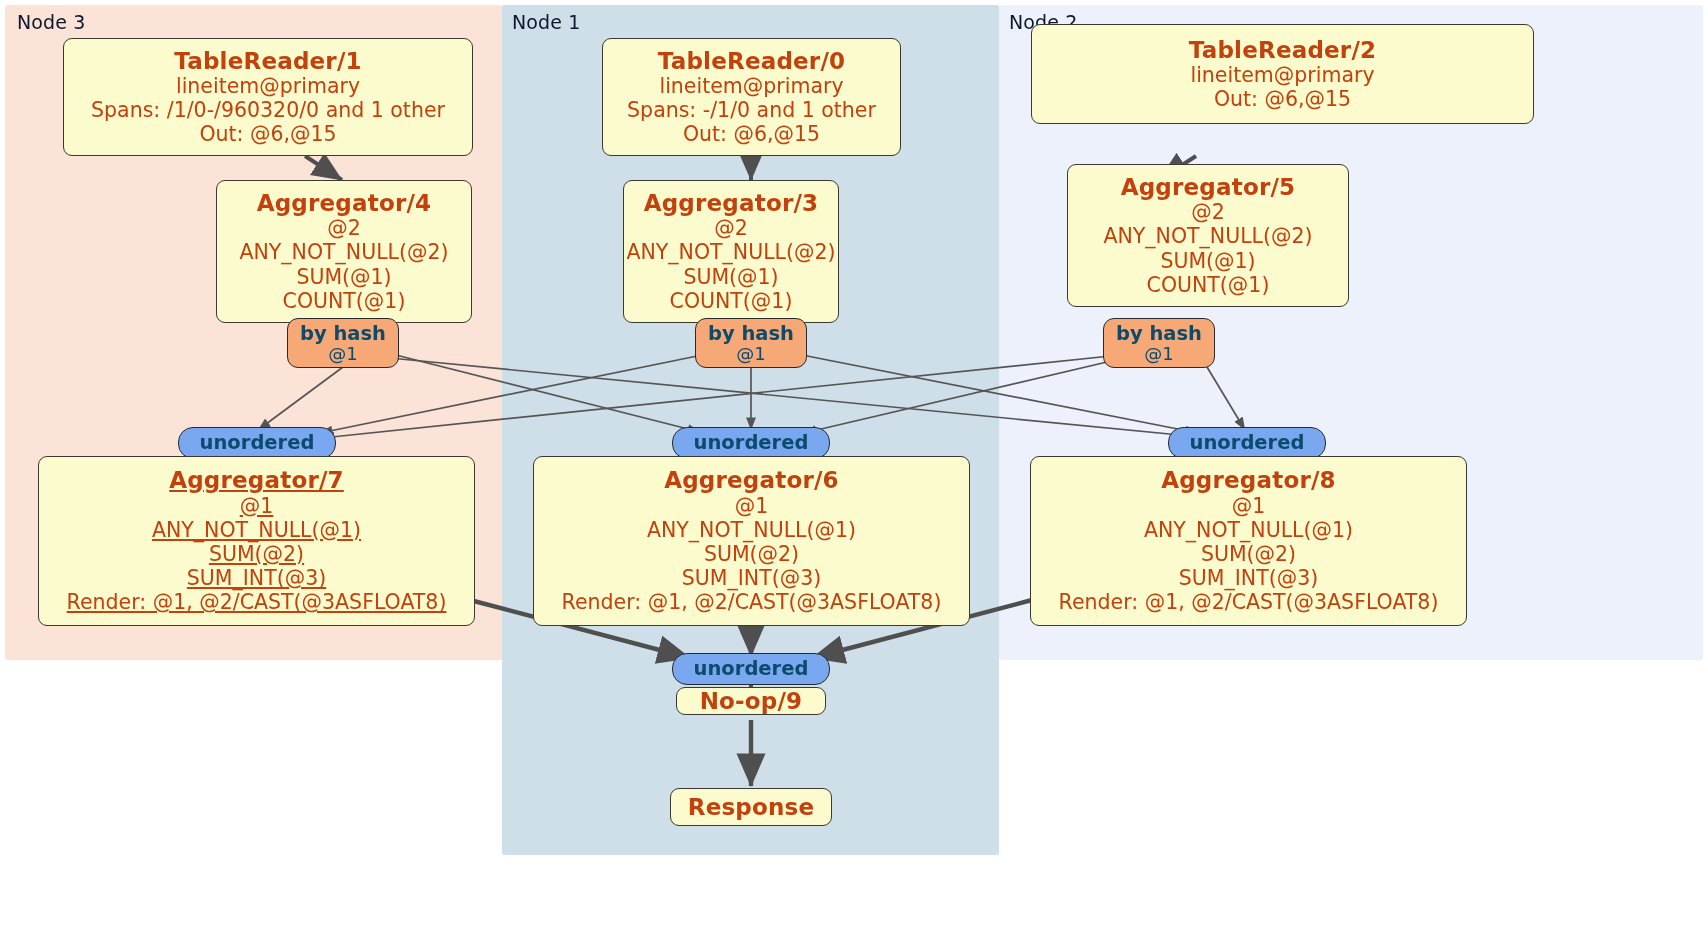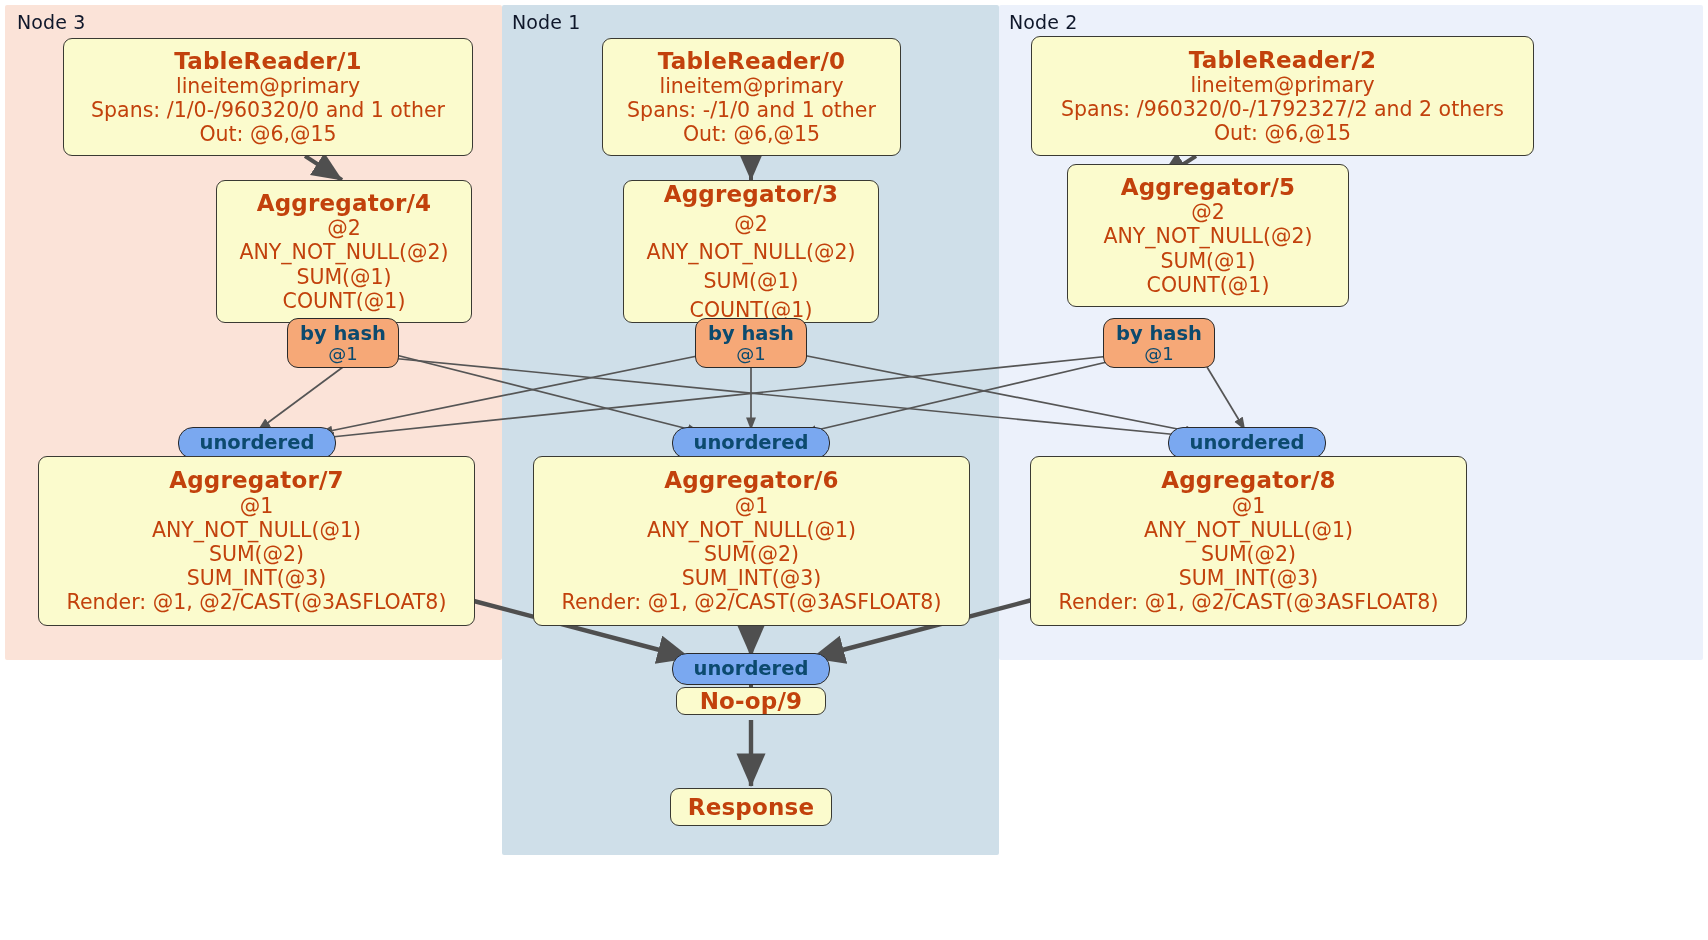--- a/index.html
+++ b/index.html
@@ -87,36 +87,35 @@
     <div class="ln">Out: @6,@15</div>
   </div>
 
   <div class="box" style="left:602px;top:38px;width:299px;height:118px;">
     <div class="ttl">TableReader/0</div>
     <div class="ln">lineitem@primary</div>
     <div class="ln">Spans: -/1/0 and 1 other</div>
     <div class="ln">Out: @6,@15</div>
   </div>
 
-  <div class="box" style="left:1031px;top:36px;width:503px;height:120px;text-align:center;">
+  <div class="box" style="left:1031px;top:24px;width:503px;height:100px;text-align:center;">
     <div class="ttl">TableReader/2</div>
     <div class="ln">lineitem@primary</div>
-    <div class="ln">Spans: /960320/0-/1792327/2 and 2 others</div>
     <div class="ln">Out: @6,@15</div>
   </div>
 
   <div class="box" style="left:216px;top:180px;width:256px;height:143px;">
     <div class="ttl">Aggregator/4</div>
     <div class="ln">@2</div>
     <div class="ln">ANY_NOT_NULL(@2)</div>
     <div class="ln">SUM(@1)</div>
     <div class="ln">COUNT(@1)</div>
   </div>
 
-  <div class="box" style="left:623px;top:180px;width:256px;height:143px;justify-content:space-between;">
+  <div class="box" style="left:623px;top:180px;width:216px;height:143px;">
     <div class="ttl">Aggregator/3</div>
     <div class="ln">@2</div>
     <div class="ln">ANY_NOT_NULL(@2)</div>
     <div class="ln">SUM(@1)</div>
     <div class="ln">COUNT(@1)</div>
   </div>
 
   <div class="box" style="left:1031px;top:164px;width:282px;height:143px;margin-left:36px;">
     <div class="ttl">Aggregator/5</div>
     <div class="ln">@2</div>
@@ -141,21 +140,21 @@
   <div class="pill unord" style="left:178px;top:427px;width:158px;height:32px;">
     <div class="t">unordered</div>
   </div>
   <div class="pill unord" style="left:672px;top:427px;width:158px;height:32px;">
     <div class="t">unordered</div>
   </div>
   <div class="pill unord" style="left:1168px;top:427px;width:158px;height:32px;">
     <div class="t">unordered</div>
   </div>
 
-  <div class="box" style="left:38px;top:456px;width:437px;height:170px;">
+  <div class="box" style="left:38px;top:456px;width:437px;height:170px;text-decoration:underline;">
     <div class="ttl">Aggregator/7</div>
     <div class="ln">@1</div>
     <div class="ln">ANY_NOT_NULL(@1)</div>
     <div class="ln">SUM(@2)</div>
     <div class="ln">SUM_INT(@3)</div>
     <div class="ln">Render: @1, @2/CAST(@3ASFLOAT8)</div>
   </div>
 
   <div class="box" style="left:533px;top:456px;width:437px;height:170px;">
     <div class="ttl">Aggregator/6</div>

